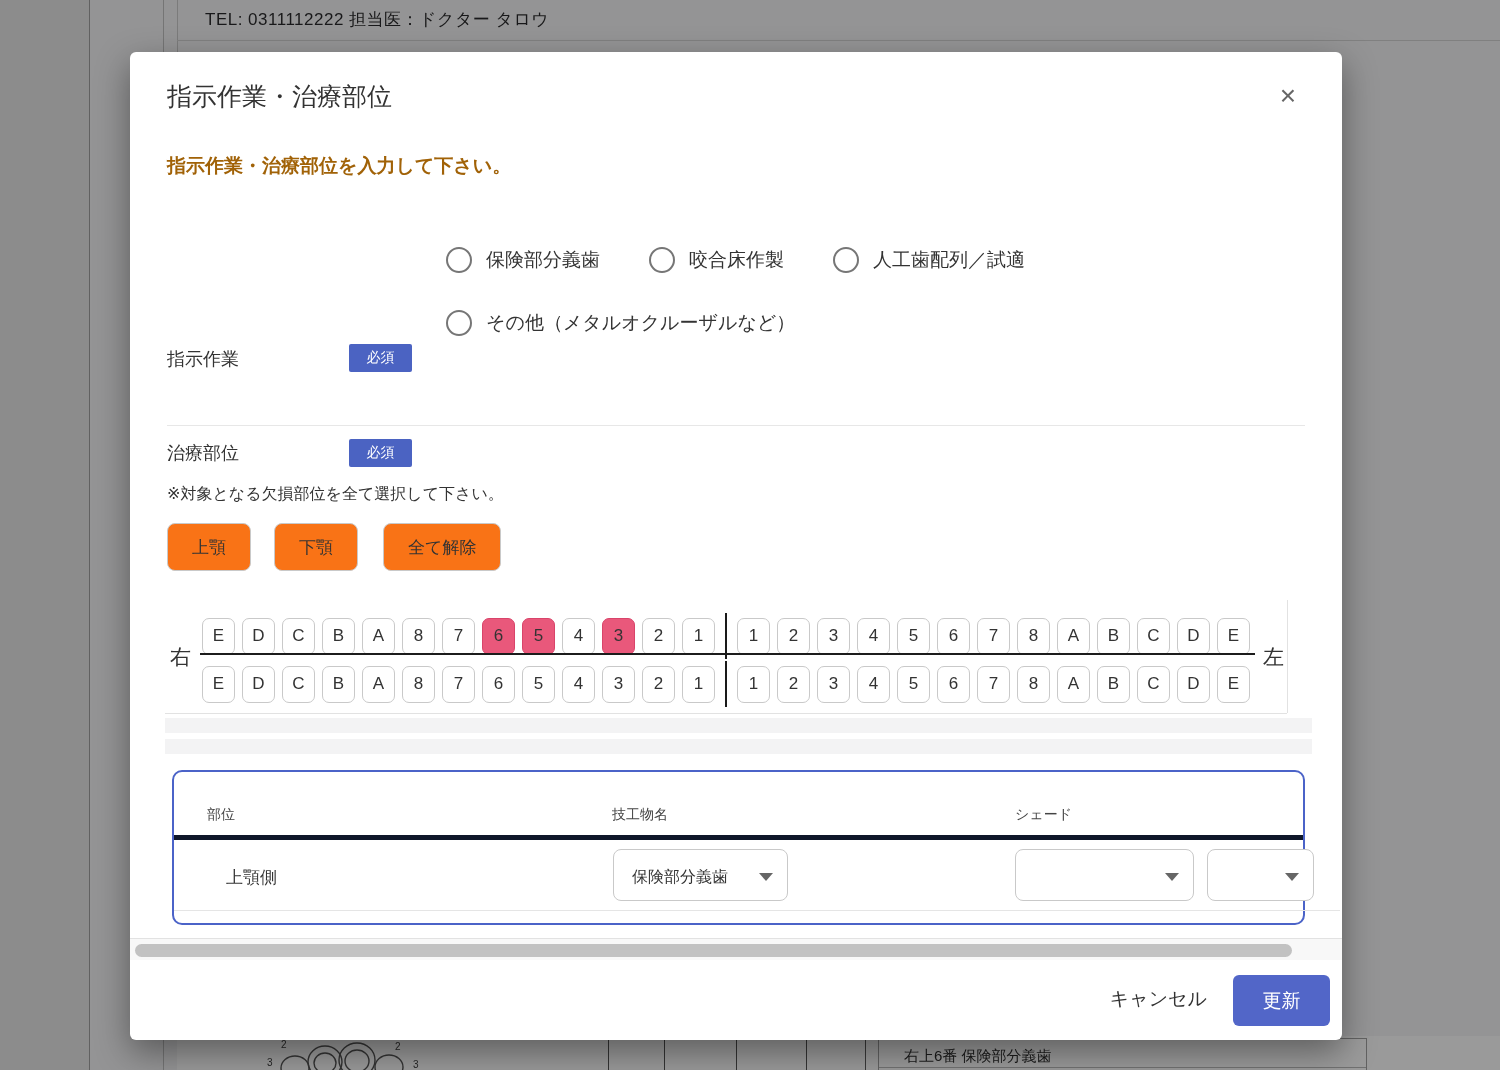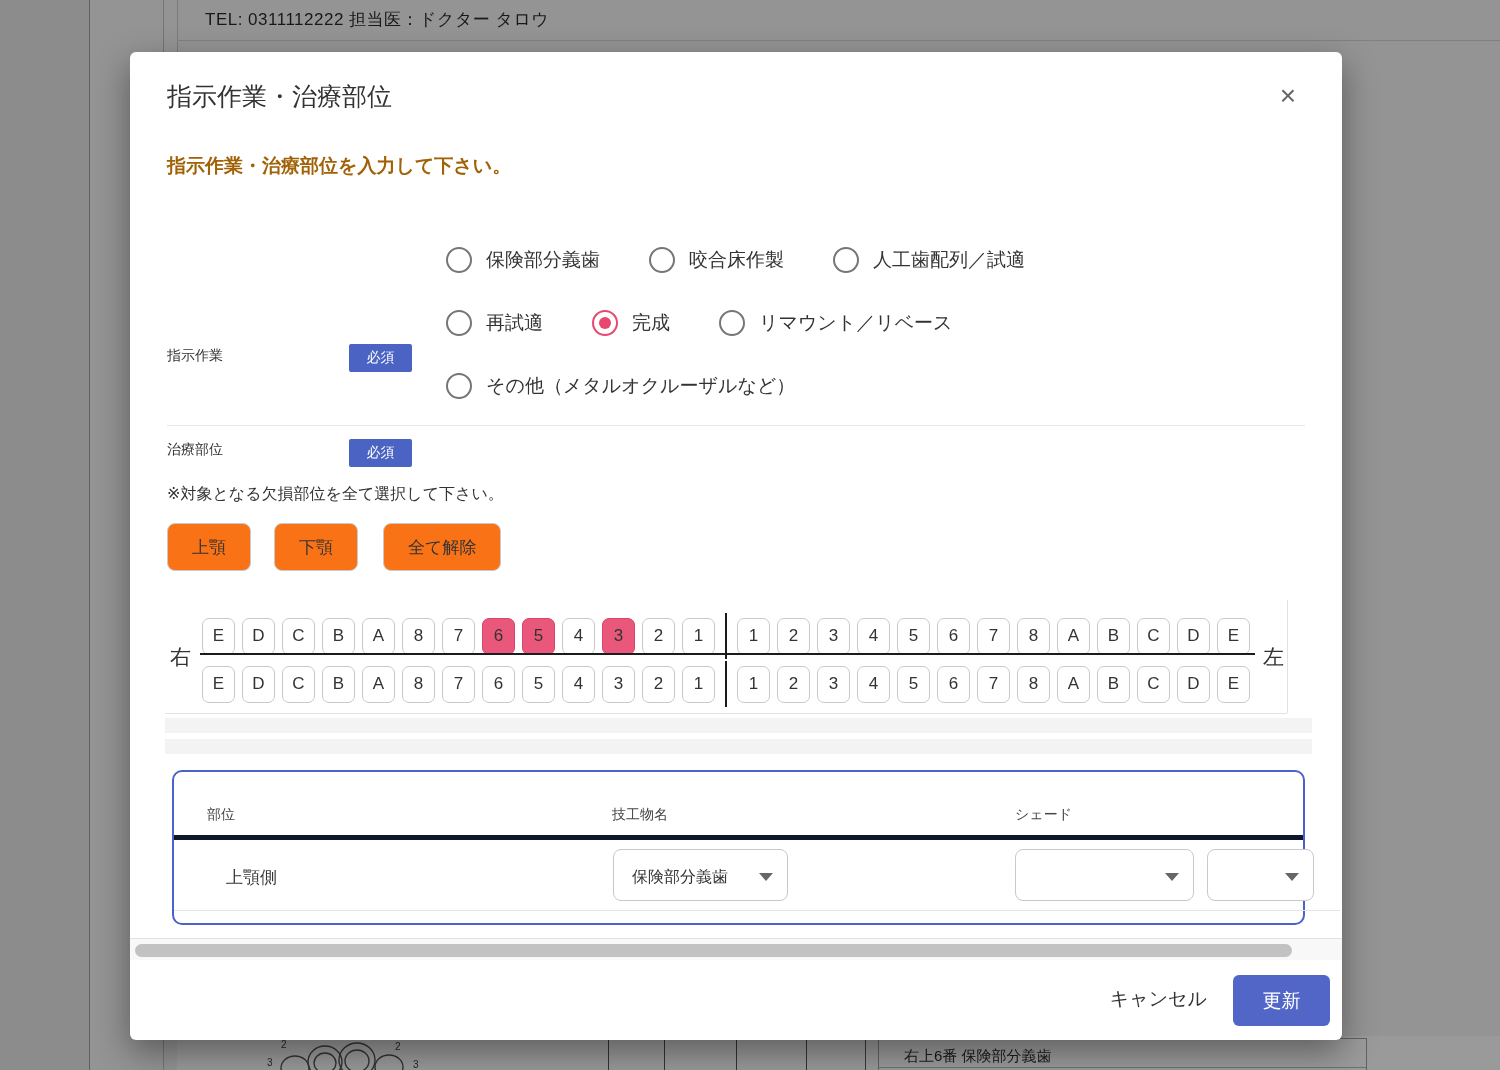--- a/index.html
+++ b/index.html
@@ -35,21 +35,21 @@
   
   .radio-rows { position:absolute; left:316px; top:176px; width:860px; }
   .radio-row { display:flex; align-items:center; height:63px; column-gap:49px; }
   .radio-option { display:flex; align-items:center; column-gap:14px; cursor:pointer; }
   .radio-circle { width:26px; height:26px; border:2.5px solid #767676; border-radius:50%; position:relative; flex:0 0 auto; background:#fff; }
   .radio-circle.checked { border-color:#E8476E; }
   .radio-circle.checked::after { content:""; position:absolute; left:50%; top:50%; width:12px; height:12px;
     margin:-6px 0 0 -6px; border-radius:50%; background:#E8476E; }
   .radio-label { font-size:19px; color:#333; }
 
-  .field-label { position:absolute; font-size:14px; color:#333; }
+  .field-label { position:absolute; font-size:18px; color:#333; }
   .req-badge { position:absolute; left:219px; width:63px; height:28px; background:#4B63C2; color:#fff;
     font-size:14px; border-radius:2px; display:flex; align-items:center; justify-content:center; }
 
   .divider { position:absolute; left:37px; right:37px; top:373px; height:1px; background:#e7e7e7; }
 
   .note { position:absolute; left:37px; top:432px; font-size:16px; color:#333; }
 
   .jaw-buttons { position:absolute; left:37px; top:471px; display:flex; column-gap:23px; }
   .jaw-btn { height:48px; background:#f97316; border:1px solid #c9c9c9; border-radius:8px; font-size:17px;
     color:#333; padding:0 24px; cursor:pointer; font-family:inherit; }
@@ -150,34 +150,20 @@
           <span class="radio-label">咬合床作製</span>
         </span>
         <span class="radio-option">
           <span class="radio-circle"></span>
           <span class="radio-label">人工歯配列／試適</span>
         </span>
       </div>
     <div class="radio-row">
         <span class="radio-option">
           <span class="radio-circle"></span>
-          <span class="radio-label">再試適</span>
-        </span>
-        <span class="radio-option">
-          <span class="radio-circle checked"></span>
-          <span class="radio-label">完成</span>
-        </span>
-        <span class="radio-option">
-          <span class="radio-circle"></span>
-          <span class="radio-label">リマウント／リベース</span>
-        </span>
-      </div>
-    <div class="radio-row">
-        <span class="radio-option">
-          <span class="radio-circle"></span>
           <span class="radio-label">その他（メタルオクルーザルなど）</span>
         </span>
       </div>
   </div>
 
   <div class="divider"></div>
 
   <div class="field-label" style="left:37px; top:389px;">治療部位</div>
   <div class="req-badge" style="top:387px;">必須</div>
   <div class="note">※対象となる欠損部位を全て選択して下さい。</div>

